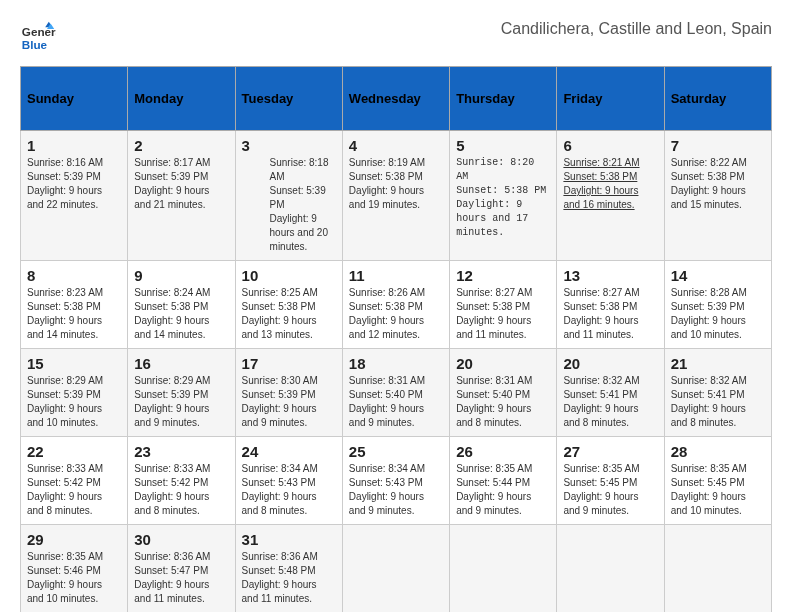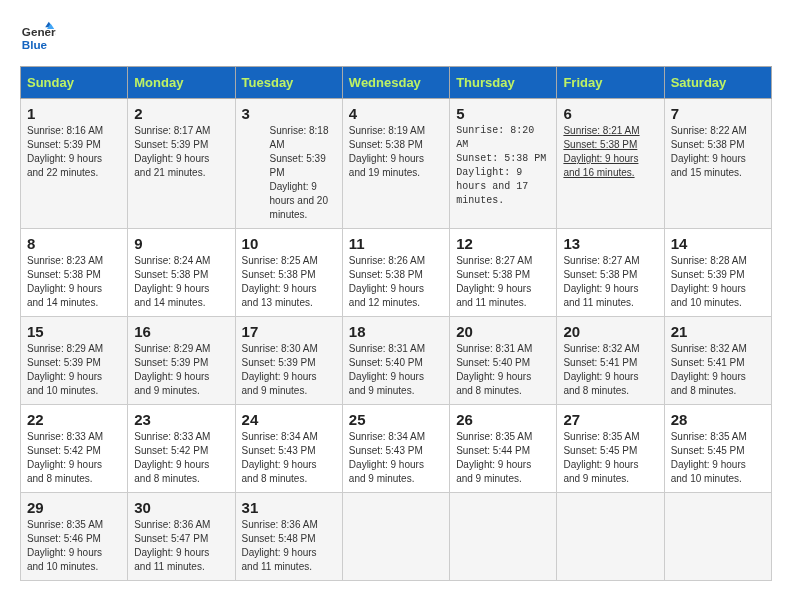--- a/index.html
+++ b/index.html
@@ -37,23 +37,23 @@
       font-size: 16px;
       color: #555;
     }
     table {
       width: 100%;
       border-collapse: collapse;
       font-size: 11px;
     }
     thead tr th {
       background-color: #1565c0;
-      color: #bef264;
+      color: #000000;
       text-align: left;
-      padding: 8px 6px;
+      padding: 24px 6px;
       font-size: 13px;
       font-weight: bold;
       border: 1px solid #aaa;
     }
     tbody tr td {
       vertical-align: top;
       padding: 6px;
       border: 1px solid #ccc;
       min-height: 80px;
       width: 14.28%;
@@ -83,20 +83,21 @@
 <div class="header-section">
   <div class="logo">
     <svg class="logo-icon" viewBox="0 0 40 40">
       <text x="2" y="18" font-size="13" font-weight="bold" fill="#333" font-family="Arial">General</text>
       <text x="2" y="32" font-size="13" font-weight="bold" fill="#1565c0" font-family="Arial">Blue</text>
       <polygon points="28,8 36,8 32,2" fill="#1565c0"></polygon>
       <polygon points="30,10 38,10 34,4" fill="#42a5f5"></polygon>
     </svg>
   </div>
   <div class="title-section">
+    <div class="location-title">Candilichera, Castille and Leon, Spain</div>
   </div>
 </div>
 
 <table>
   <thead>
     <tr id="header-row">
     <th>Sunday</th>
         <th>Monday</th>
         <th>Tuesday</th>
         <th>Wednesday</th>

